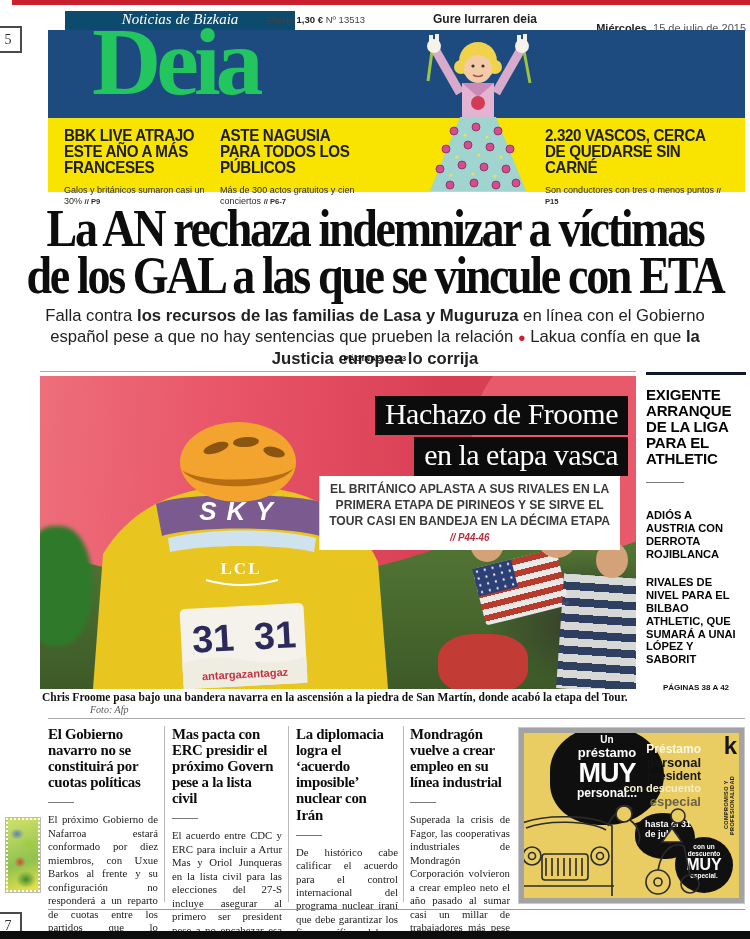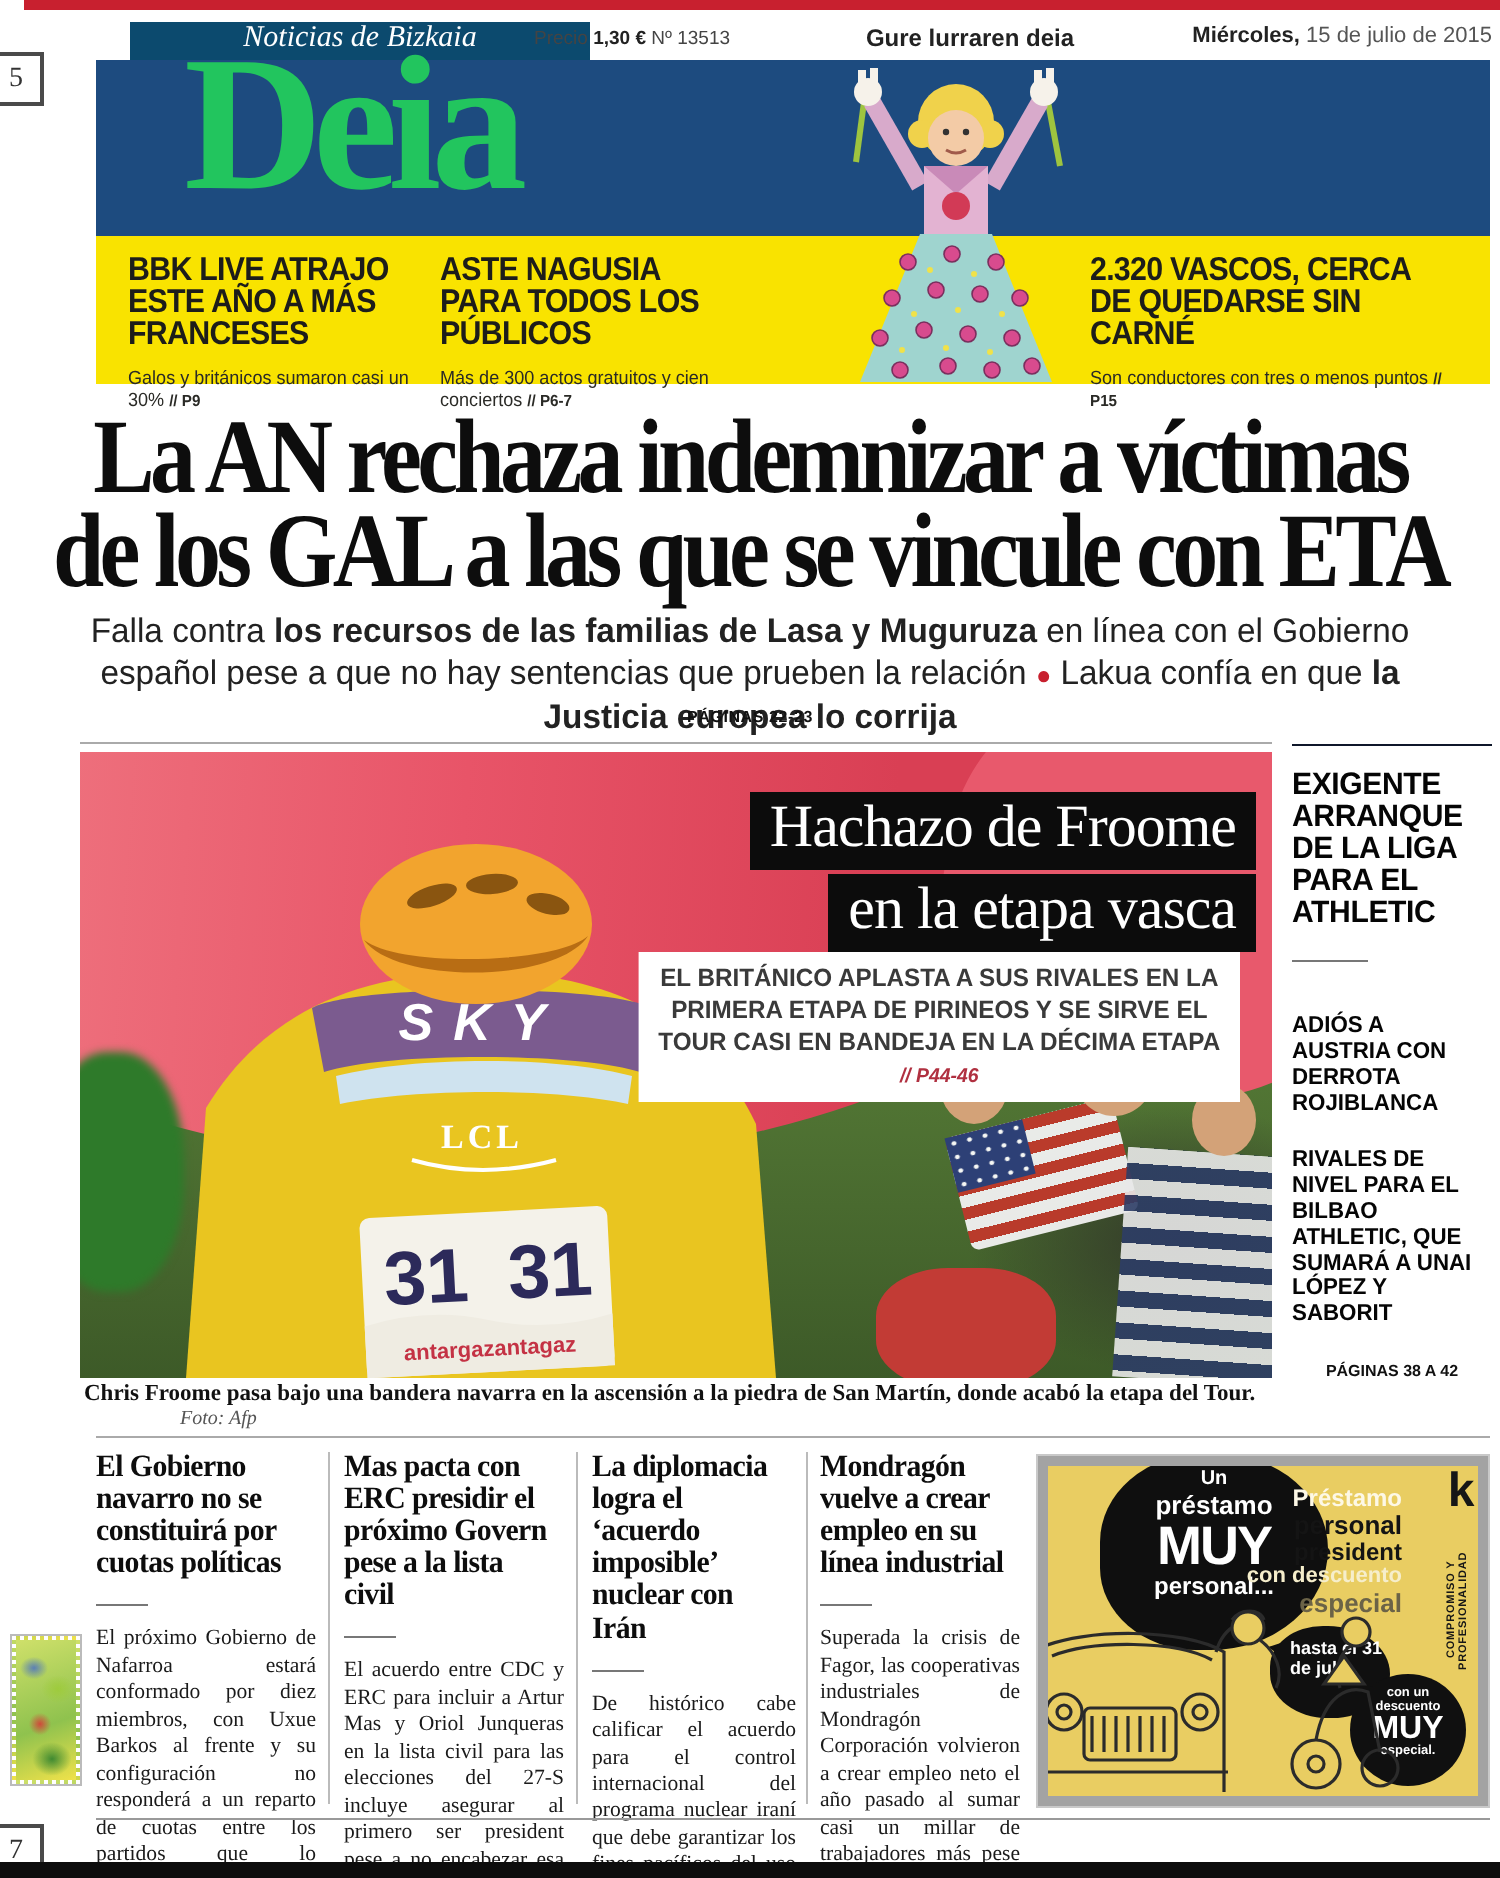--- a/index.html
+++ b/index.html
@@ -9,21 +9,21 @@
   .topline{position:absolute;left:12px;top:0;width:738px;height:5px;background:#c8202f;}
   .marker{position:absolute;left:-6px;width:24px;height:23px;border:2px solid #4a4a4a;background:#fff;
           display:flex;align-items:center;justify-content:center;font-family:"Liberation Serif",serif;
           font-size:14px;color:#333;}
   .brandbox{position:absolute;left:65px;top:11px;width:230px;height:20px;background:#0c4a6e;
             display:flex;justify-content:center;}
   .brandbox span{color:#fff;font-family:"Liberation Serif",serif;font-style:italic;font-size:15px;}
   .price{position:absolute;left:267px;top:14px;font-size:9.5px;color:#444;}
   .price b{color:#222;}
   .motto{position:absolute;left:390px;top:12px;width:190px;text-align:center;font-size:12px;font-weight:bold;color:#222;}
-  .dateline{position:absolute;right:4px;top:12px;font-size:11px;color:#555;}
+  .dateline{position:absolute;right:4px;top:22px;font-size:11px;color:#555;}
   .dateline b{color:#222;}
   .masthead{position:absolute;left:48px;top:30px;width:697px;height:88px;background:#1d4b7f;}
   .deia{position:absolute;left:44px;top:-24px;font-size:96px;font-weight:800;color:#22c55e;
         letter-spacing:-5px;font-family:Liberation Serif, serif;}
   
   .doll{position:absolute;left:416px;top:31px;width:124px;height:162px;z-index:6;}
   
   .yellow{position:absolute;left:48px;top:118px;width:697px;height:74px;background:#f9e300;}
   .teaser{position:absolute;top:9px;}
   .teaser .th{font-weight:800;font-size:16.5px;line-height:0.98;color:#1d1d1a;letter-spacing:-0.4px;
@@ -69,21 +69,21 @@
   .ptitle .tl{display:inline-block;background:#0c0c0c;color:#fff;font-family:"Liberation Serif",serif;
               font-weight:normal;font-size:30px;line-height:1.0;padding:3px 10px 6px;letter-spacing:-0.5px;}
   .kicker{position:absolute;right:16px;top:100px;width:296px;background:#fff;color:#3a3a3a;z-index:8;
           font-weight:bold;font-size:12.5px;line-height:1.28;text-align:center;padding:5px 7px;
           transform:scaleX(0.97);transform-origin:right top;}
   .kicker .kp{color:#b03040;font-size:10px;font-style:italic;}
   .caption{position:absolute;left:42px;top:691px;width:604px;font-family:"Liberation Serif",serif;
            font-weight:bold;font-size:11.5px;color:#111;}
   .caption .credit{font-weight:normal;font-style:italic;font-size:10px;color:#555;margin-left:48px;}
   
-  .sidebar{position:absolute;left:646px;top:372px;width:100px;border-top:1px solid #0f172a;padding-top:12px;}
+  .sidebar{position:absolute;left:646px;top:372px;width:100px;border-top:3px solid #0f172a;padding-top:12px;}
   .sidebar .sh{font-size:15.5px;font-weight:800;line-height:1.04;letter-spacing:-0.2px;color:#050505;
                display:inline-block;transform:scaleX(0.97);transform-origin:left top;}
   .sidebar .srule{width:38px;border-top:1px solid #777;margin:14px 0 12px;}
   .sidebar .sp{font-family:"Liberation Serif",serif;font-size:13.5px;line-height:1.2;color:#111;}
   .sidebar .si{margin-top:14px;font-size:11.5px;font-weight:800;line-height:1.12;color:#050505;
                display:inline-block;transform:scaleX(0.97);transform-origin:left top;}
   .sidebar .spg{margin-top:16px;text-align:center;font-size:8px;font-weight:800;color:#111;}
   
   .art{position:absolute;top:726px;}
   .art .ah{font-family:"Liberation Serif",serif;font-weight:bold;font-size:15.5px;line-height:1.04;

